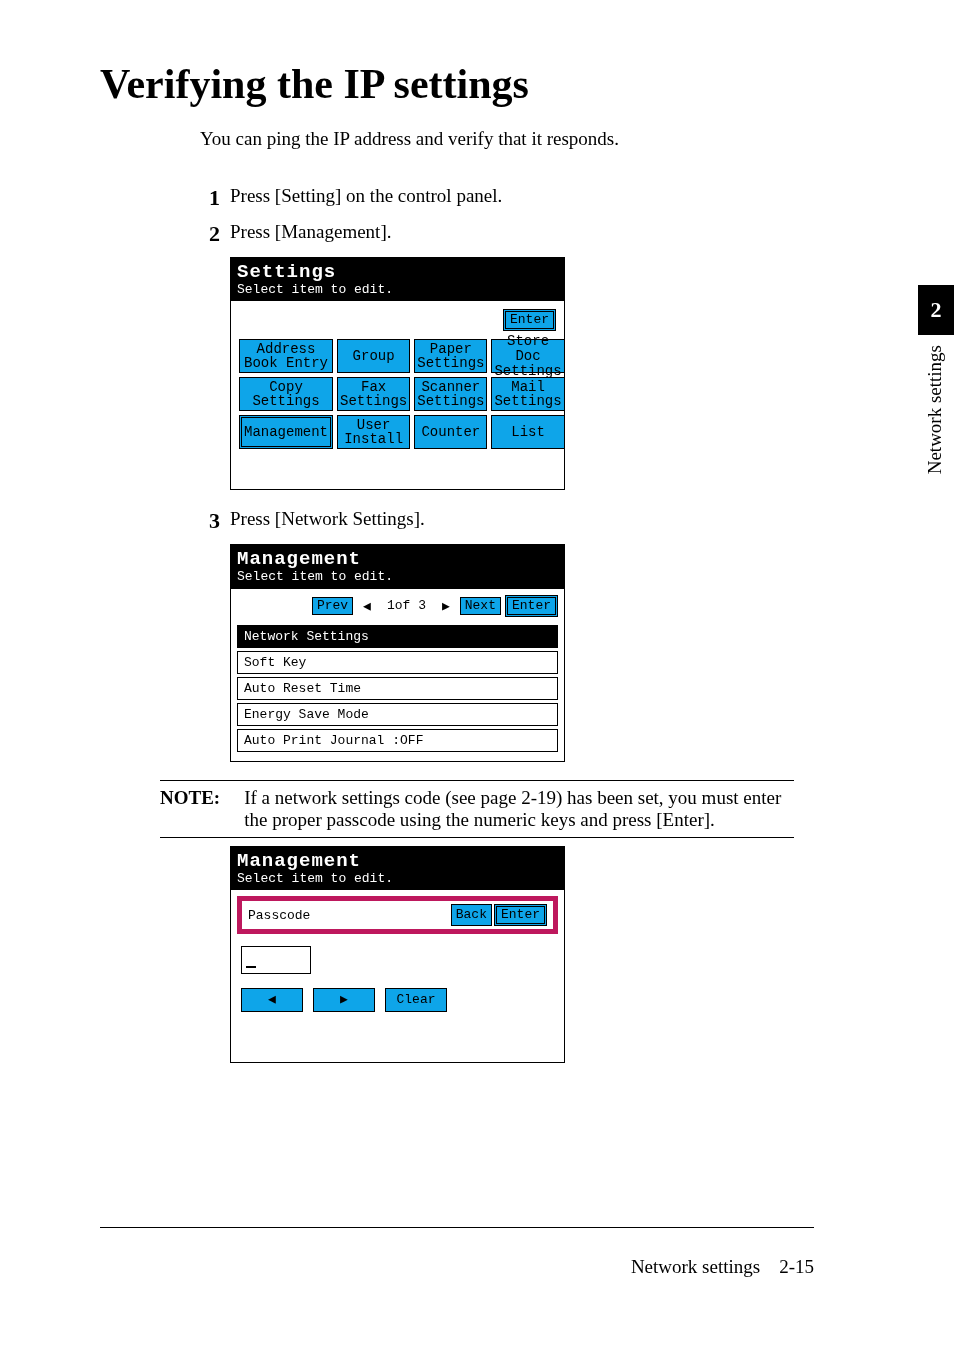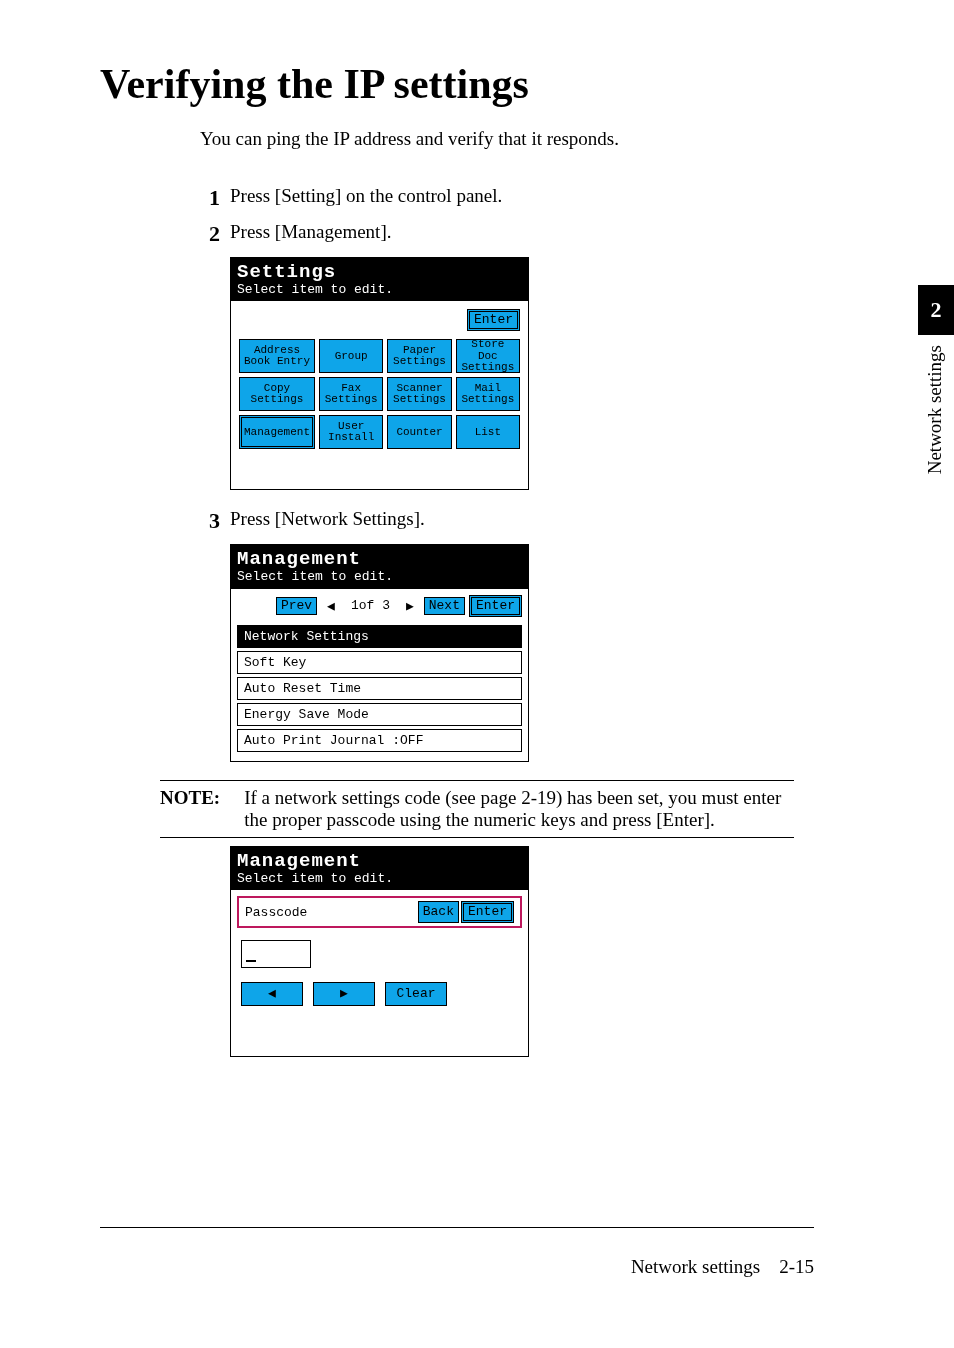--- a/index.html
+++ b/index.html
@@ -38,21 +38,21 @@
   }
   .step-num {
     font-family: "Times New Roman", serif;
     font-weight: bold;
     font-size: 22px;
     width: 20px;
     text-align: right;
   }
   .step-text { flex: 1; }
   .lcd {
-    width: 299px;
+    width: 335px;
     margin-left: 130px;
     border: 1px solid #000;
     font-family: "Courier New", monospace;
     font-size: 14px;
     background: #fff;
     margin-bottom: 18px;
   }
   .lcd-head {
     background: #000;
     color: #fff;
@@ -97,38 +97,38 @@
   }
   .lcd-btn-dbl { border: 3px double #000; }
   .grid4 {
     display: grid;
     grid-template-columns: repeat(4, 1fr);
     gap: 4px;
   }
   .grid4 .lcd-btn {
     height: 34px;
     flex-direction: column;
-    font-size: 11px;
+    font-size: 14px;
     line-height: 1.05;
     padding: 2px 2px;
     text-align: center;
   }
   .lcd-list-row {
     border: 1px solid #000;
     padding: 3px 6px;
     margin-bottom: 3px;
     font-size: 13px;
     background: #fff;
   }
   .lcd-list-row.sel {
     background: #000;
     color: #fff;
   }
   .lcd-field-row {
-    border: 2px solid #be185d;
+    border: 5px solid #be185d;
     padding: 3px 6px;
     display: flex;
     justify-content: space-between;
     align-items: center;
     font-size: 13px;
     gap: 6px;
   }
   .passcode-box {
     border: 1px solid #000;
     width: 70px;

